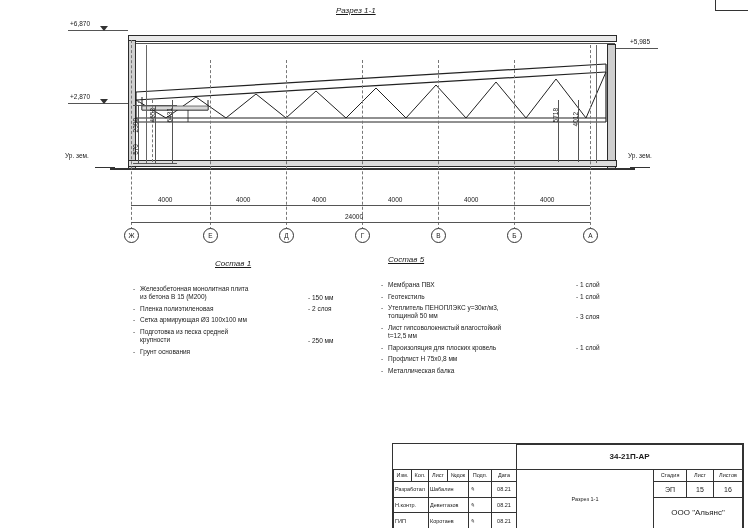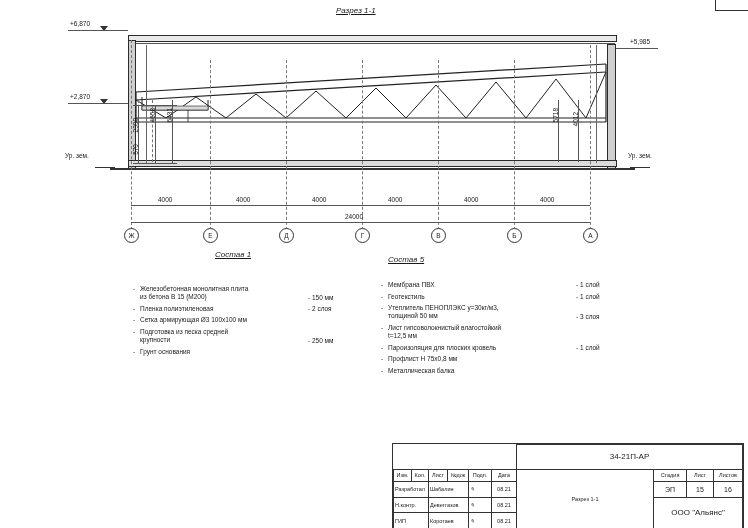--- a/index.html
+++ b/index.html
@@ -141,21 +141,21 @@
 <div class="abs lbl" style="left:345px;top:213px;">24000</div>
 
 <div class="abs axcirc" style="left:124px;top:228px;">Ж</div>
 <div class="abs axcirc" style="left:203px;top:228px;">Е</div>
 <div class="abs axcirc" style="left:279px;top:228px;">Д</div>
 <div class="abs axcirc" style="left:355px;top:228px;">Г</div>
 <div class="abs axcirc" style="left:431px;top:228px;">В</div>
 <div class="abs axcirc" style="left:507px;top:228px;">Б</div>
 <div class="abs axcirc" style="left:583px;top:228px;">А</div>
 
-<div class="abs ttl" style="left:215px;top:250px;">Состав 1</div>
+<div class="abs ttl" style="left:215px;top:259px;">Состав 1</div>
 <div class="specbox" style="left:133px;top:285px;width:225px;">
   <div class="spec-line">
     <div class="spec-dash">-</div>
     <div class="spec-txt" style="white-space:pre-line;">Железобетонная  монолитная плита
 из бетона В 15 (М200)</div>
     <div class="spec-qty" style="padding-top:9px;">- 150 мм</div>
   </div>
   <div class="spec-line">
     <div class="spec-dash">-</div>
     <div class="spec-txt">Пленка полиэтиленовая</div>
@@ -216,21 +216,21 @@
   <div class="spec-line">
     <div class="spec-dash">-</div>
     <div class="spec-txt">Металлическая балка</div>
     <div class="spec-qty"></div>
   </div>
 </div>
 
 <div class="abs" id="stamp" style="left:392px;top:443px;width:350px;height:85px;">
   <table>
     <tbody>
-        <tr style="height:19px;">
+        <tr style="height:19px;font-weight:bold;">
       <td colspan="6" style="border:none;border-right:1px solid #333;width:110px;"></td>
       <td colspan="6" class="ctr" style="font-size:8px;">34-21П-АР</td>
     </tr>
     <tr style="height:9px;">
       <td class="ctr" style="width:15px;">Изм.</td>
       <td class="ctr" style="width:14px;">Кол.</td>
       <td class="ctr" style="width:16px;">Лист</td>
       <td class="ctr" style="width:18px;">№док</td>
       <td class="ctr" style="width:20px;">Подп.</td>
       <td class="ctr" style="width:22px;">Дата</td>

